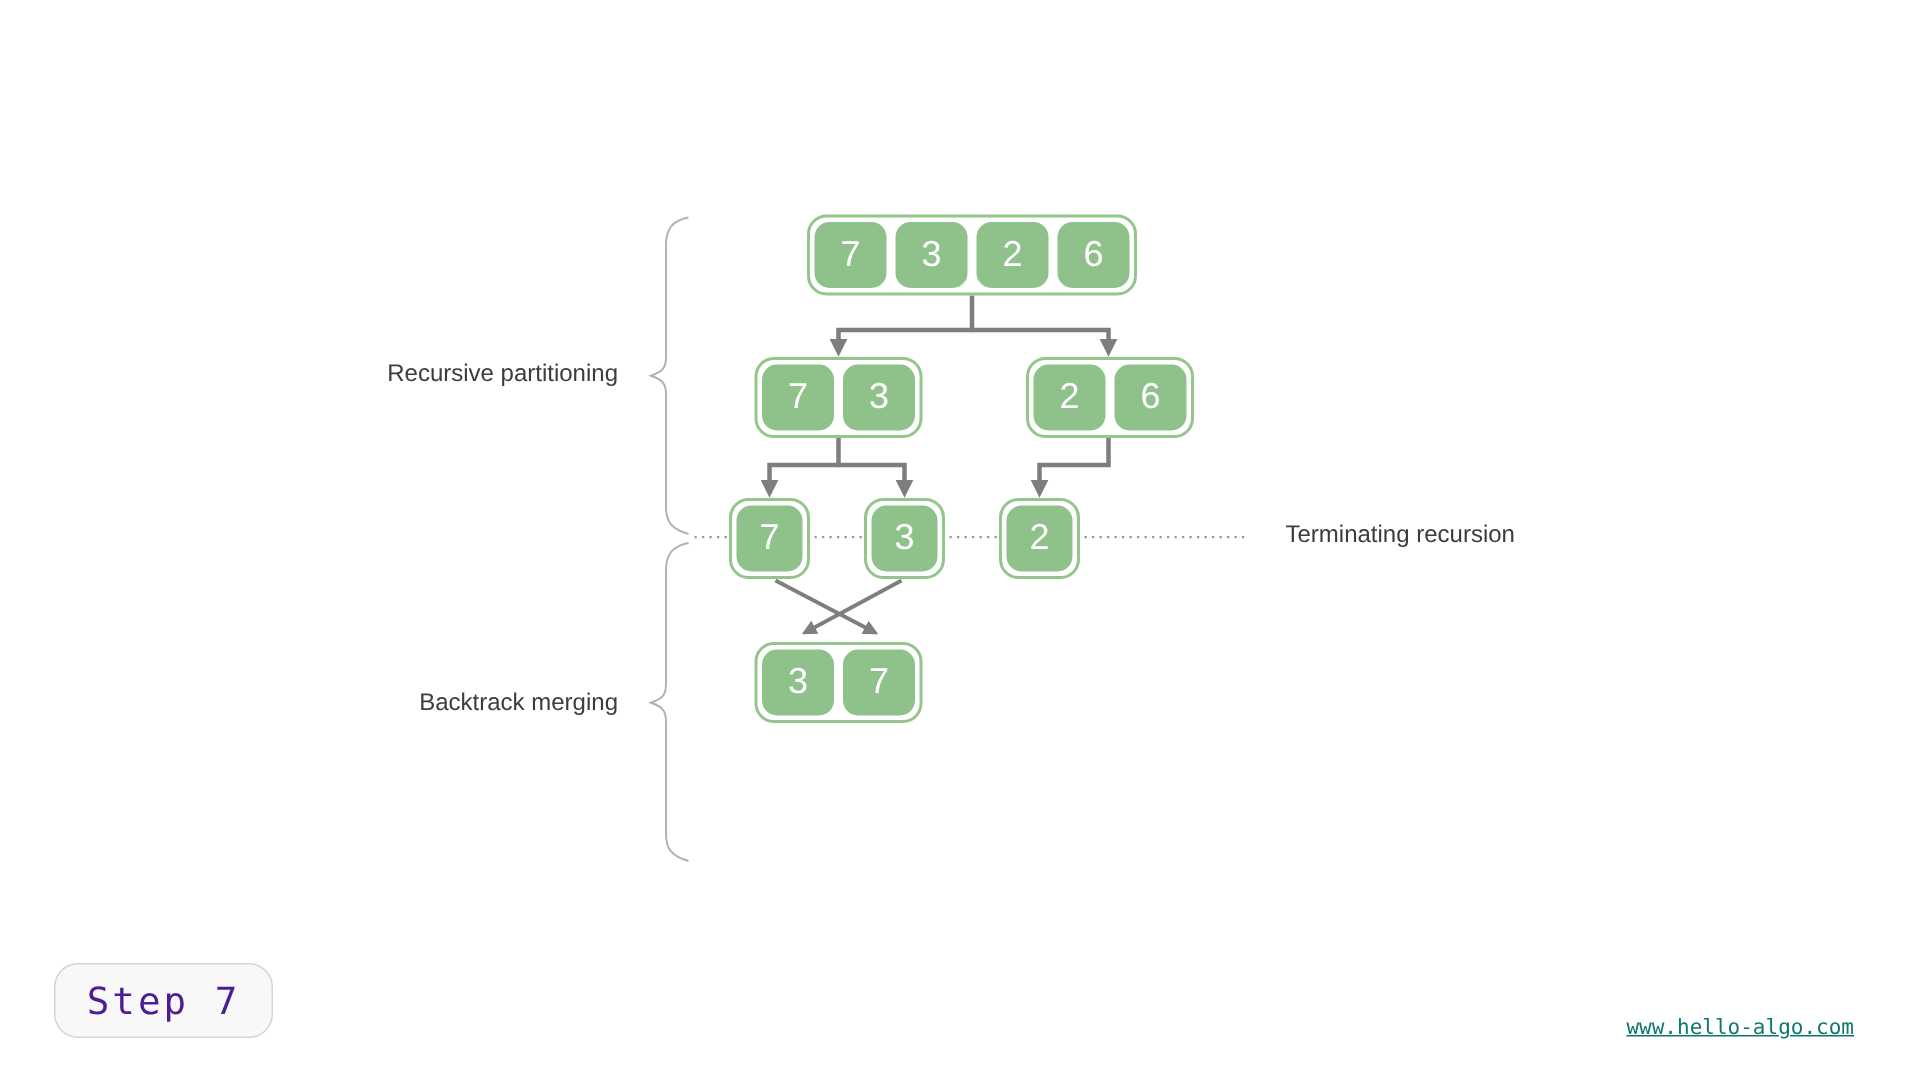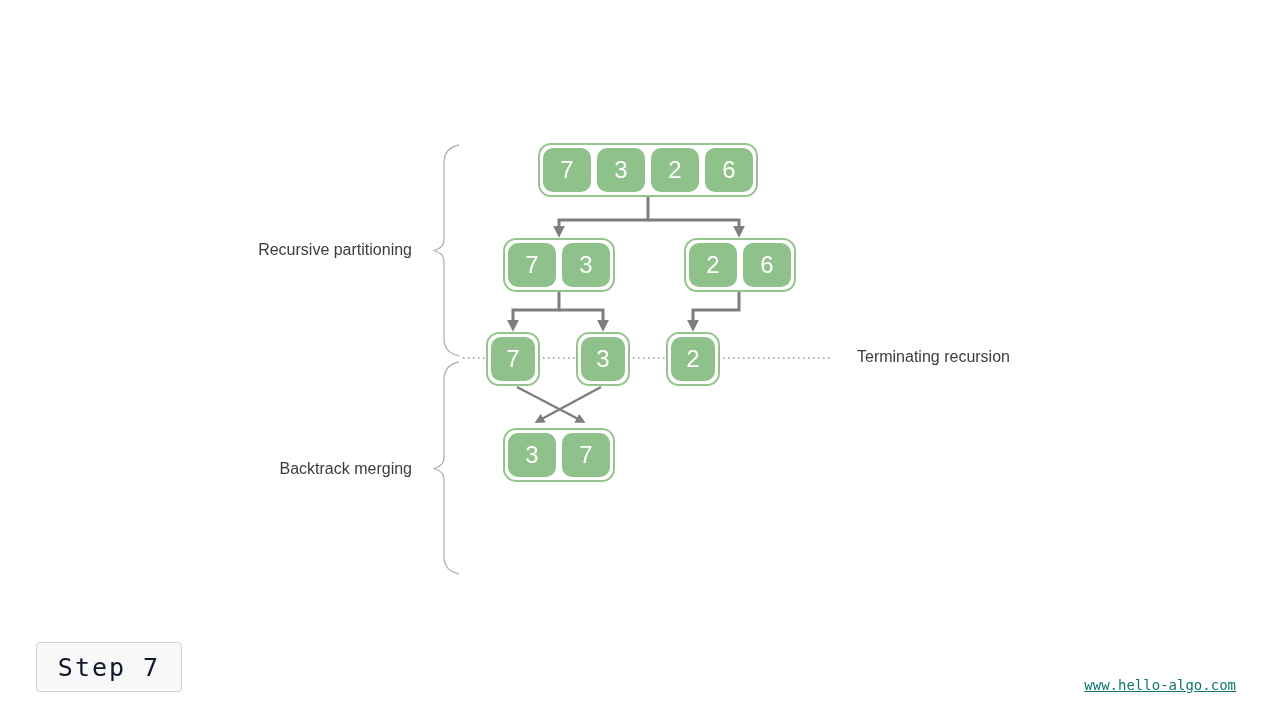--- a/index.html
+++ b/index.html
@@ -61,26 +61,26 @@
     text-align: right;
   }
   .step-badge {
     position: absolute;
     left: 36px;
     top: 642px;
     width: 146px;
     height: 50px;
     background: #f8f8f8;
     border: 1.5px solid #d4d4d4;
-    border-radius: 4px;
+    border-radius: 16px;
     box-sizing: border-box;
     display: flex;
     align-items: center;
     justify-content: center;
-    color: #0f172a;
+    color: #4c1d95;
     font-family: "DejaVu Sans Mono", monospace;
     font-size: 25px;
     letter-spacing: 2px;
   }
   .watermark {
     position: absolute;
     right: 44px;
     top: 677px;
     color: #0f766e;
     font-family: "DejaVu Sans Mono", monospace;

